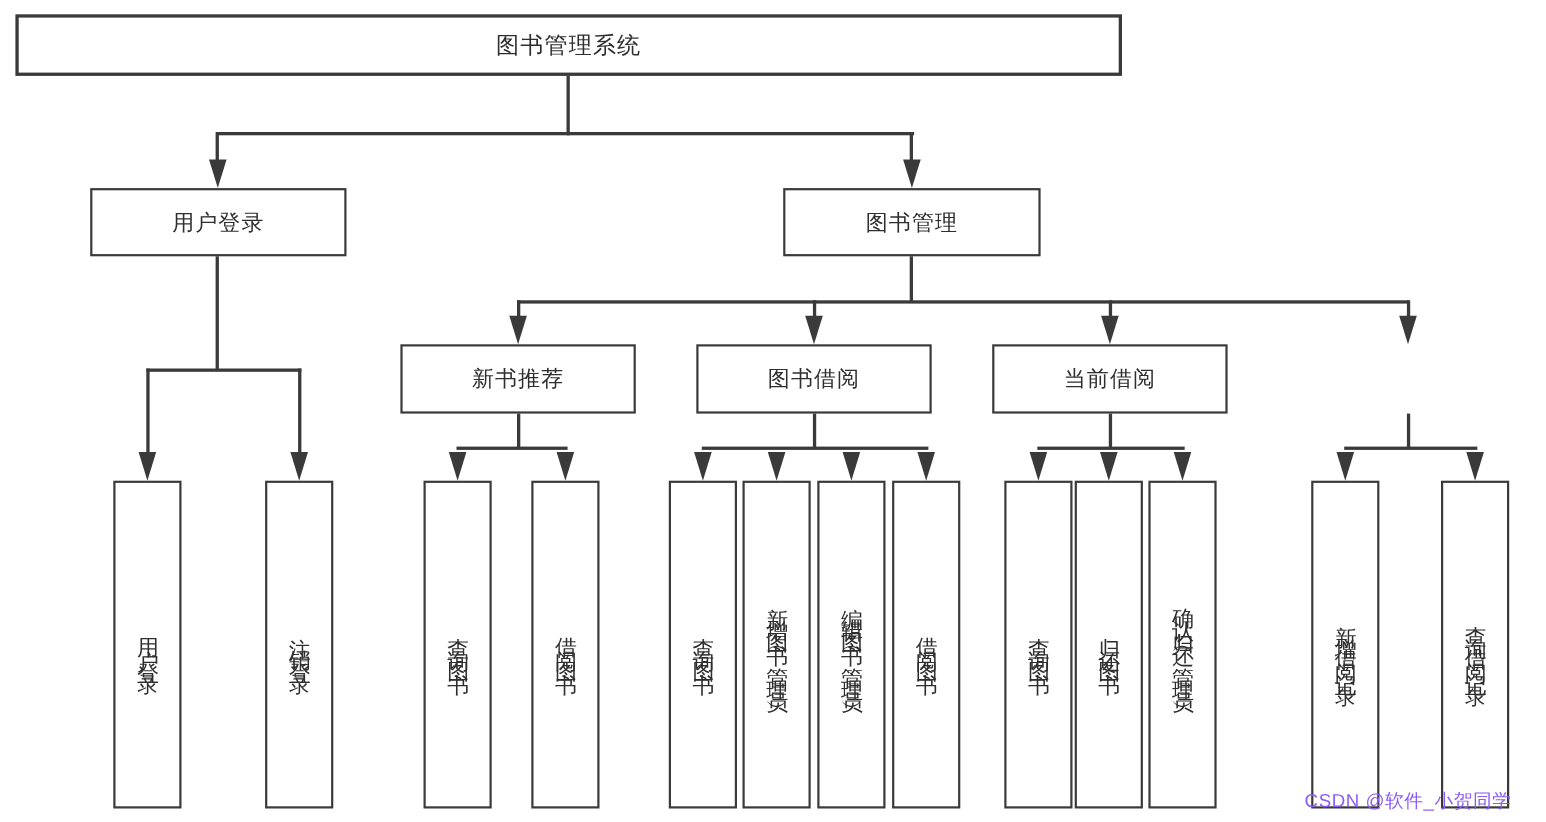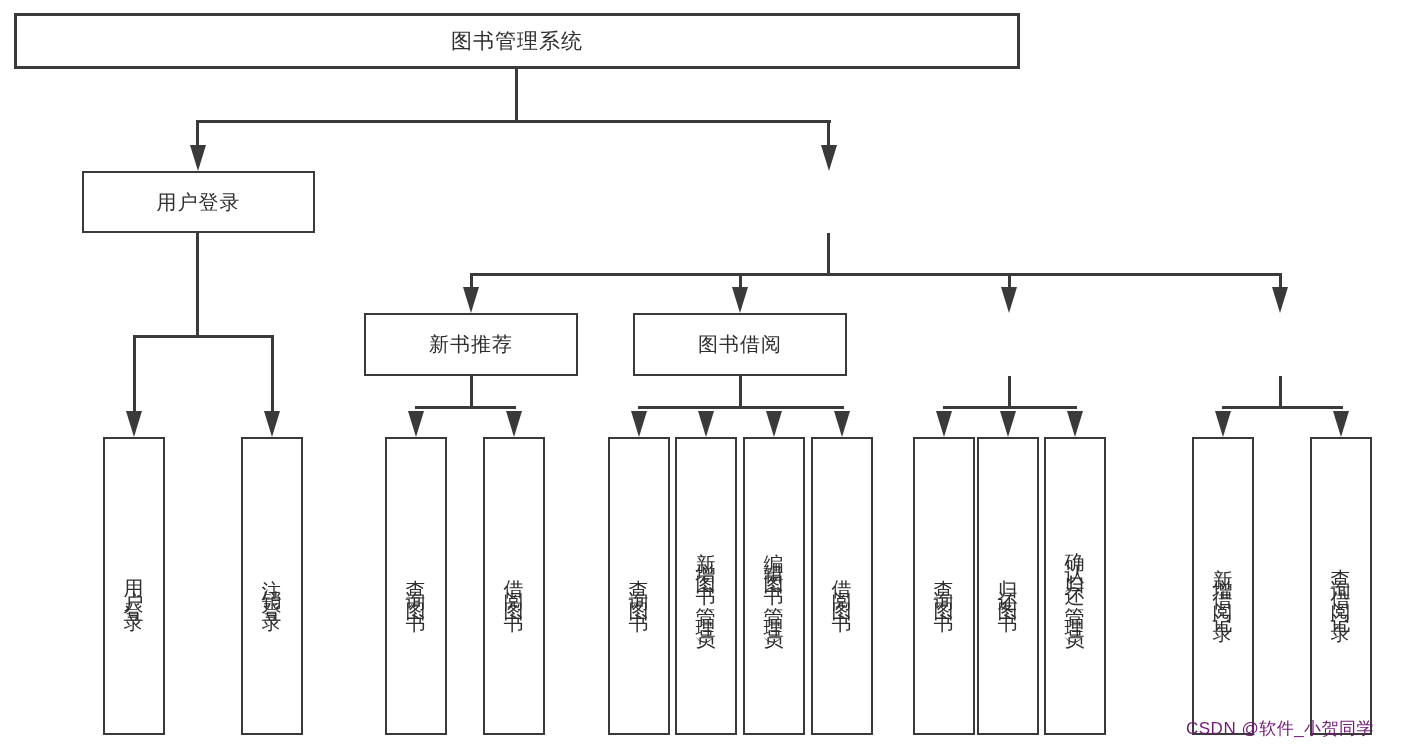--- a/index.html
+++ b/index.html
@@ -23,21 +23,21 @@
   .hline, .vline { position:absolute; background:#3a3a3a; }
   .hline { height:3px; }
   .vline { width:3px; }
   .arrow {
     position:absolute; width:0; height:0;
     border-left:8px solid transparent;
     border-right:8px solid transparent;
     border-top:26px solid #3a3a3a;
   }
   .watermark {
-    position:absolute; font-size:17px; color:#701a75;
+    position:absolute; font-size:17px; color:#8b5cf6;
     letter-spacing:0.5px; white-space:nowrap; z-index:5;
   }
 </style>
 </head>
 <body>
 
 <div class="canvas">
 
   <div class="box root" style="left:14px; top:13px; width:1006px; height:56px;">
     <span>图书管理系统</span>
@@ -45,20 +45,23 @@
 
   <div class="vline" style="left:515px; top:69px; height:54px;"></div>
   <div class="hline" style="left:197px; top:120px; width:634px;"></div>
   <div class="vline" style="left:196px; top:120px; height:28px;"></div>
   <div class="arrow" style="left:190px; top:145px;"></div>
   <div class="vline" style="left:827px; top:120px; height:28px;"></div>
   <div class="arrow" style="left:821px; top:145px;"></div>
 
   <div class="box" style="left:82px; top:171px; width:233px; height:62px;">
     <span>用户登录</span>
+  </div>
+  <div class="box" style="left:712px; top:171px; width:234px; height:62px;">
+    <span>图书管理</span>
   </div>
 
   <div class="vline" style="left:196px; top:233px; height:104px;"></div>
   <div class="hline" style="left:133px; top:335px; width:141px;"></div>
   <div class="vline" style="left:133px; top:335px; height:78px;"></div>
   <div class="arrow" style="left:126px; top:411px;"></div>
   <div class="vline" style="left:271px; top:335px; height:78px;"></div>
   <div class="arrow" style="left:264px; top:411px;"></div>
 
   <div class="vline" style="left:827px; top:233px; height:42px;"></div>
@@ -70,20 +73,23 @@
   <div class="vline" style="left:1008px; top:273px; height:17px;"></div>
   <div class="arrow" style="left:1001px; top:287px;"></div>
   <div class="vline" style="left:1279px; top:273px; height:17px;"></div>
   <div class="arrow" style="left:1272px; top:287px;"></div>
 
   <div class="box" style="left:364px; top:313px; width:214px; height:63px;text-align:center;">
     <span>新书推荐</span>
   </div>
   <div class="box" style="left:633px; top:313px; width:214px; height:63px;">
     <span>图书借阅</span>
+  </div>
+  <div class="box" style="left:902px; top:313px; width:214px; height:63px;">
+    <span>当前借阅</span>
   </div>
 
   <div class="vline" style="left:470px; top:376px; height:32px;"></div>
   <div class="hline" style="left:415px; top:406px; width:101px;"></div>
   <div class="arrow" style="left:408px; top:411px;"></div>
   <div class="arrow" style="left:506px; top:411px;"></div>
 
   <div class="vline" style="left:739px; top:376px; height:32px;"></div>
   <div class="hline" style="left:638px; top:406px; width:206px;"></div>
   <div class="arrow" style="left:631px; top:411px;"></div>

